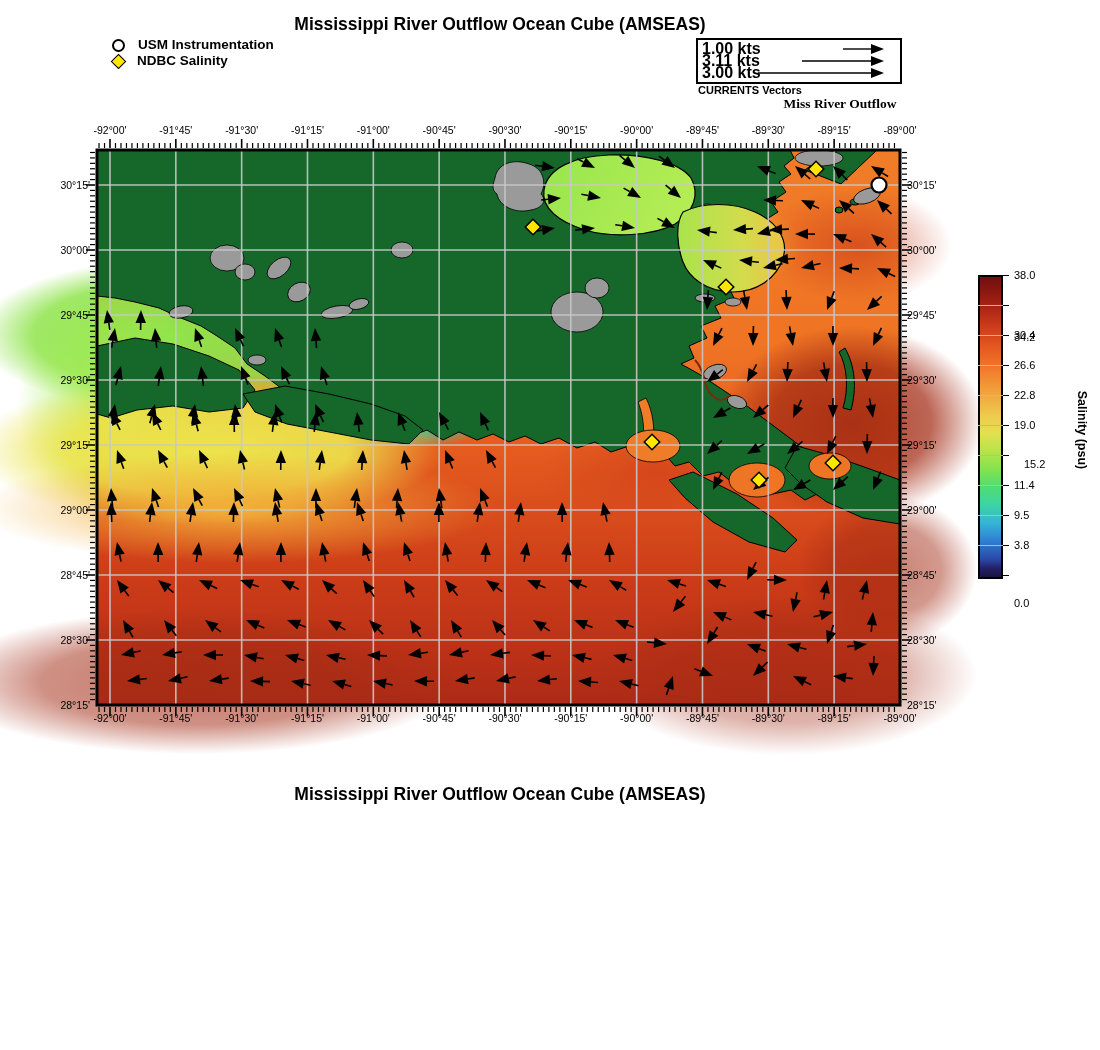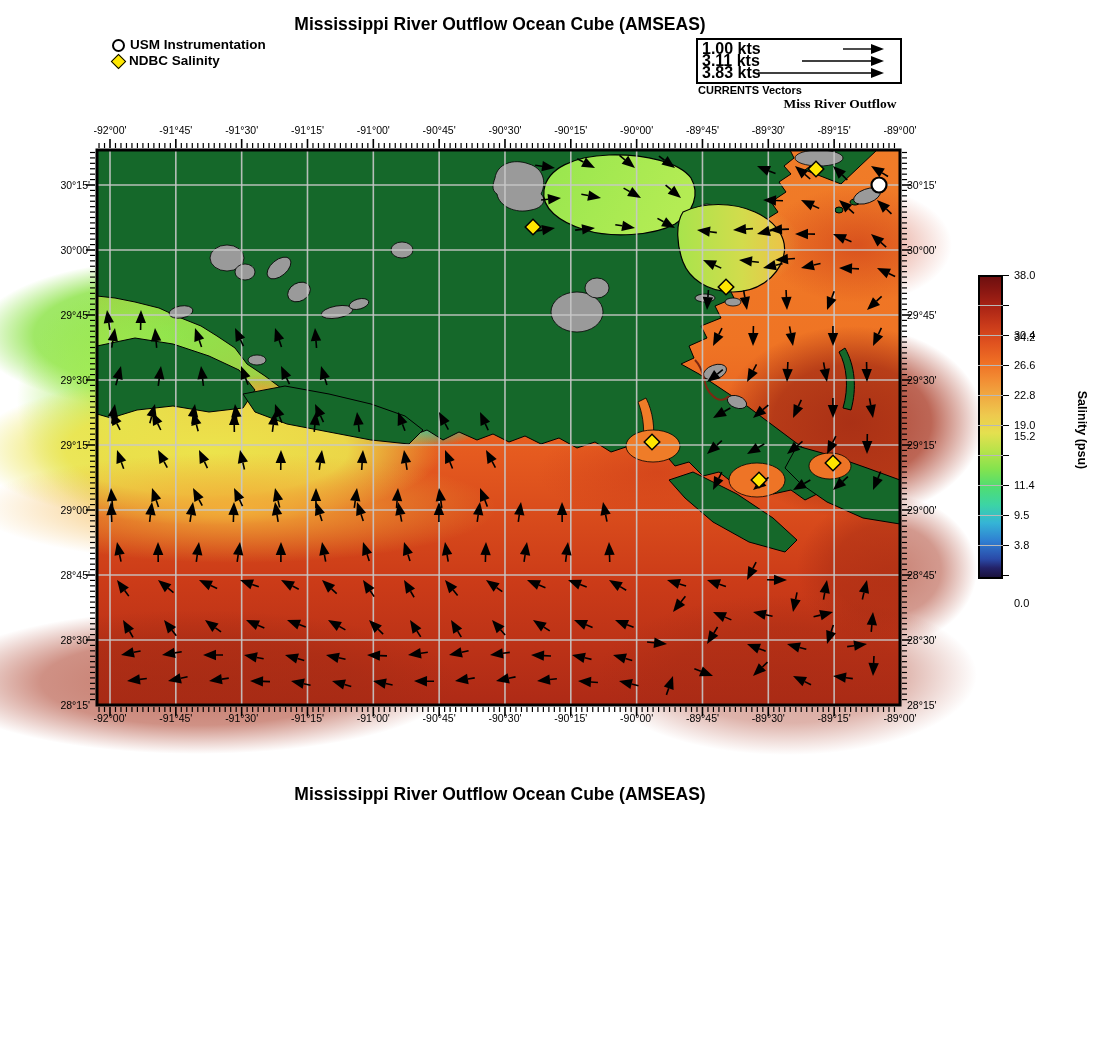--- a/index.html
+++ b/index.html
@@ -7,21 +7,21 @@
         font-family:"Liberation Sans",sans-serif;color:#000;}
   .title{position:absolute;left:0;width:1000px;text-align:center;font-weight:bold;
          font-size:17.5px;letter-spacing:0px;}
   #main-title{top:14px;}
   #bottom-title{top:784px;}
   #subtitle{position:absolute;left:0;top:100px;width:1000px;text-align:center;
             font-family:"Liberation Serif",serif;font-weight:bold;font-size:16px;}
   
   #station-legend{position:absolute;left:112px;top:37px;}
   .leg-row{position:relative;height:16px;line-height:16px;font-weight:bold;font-size:13.5px;
-           display:flex;align-items:center;}
+           display:flex;align-items:center;gap:8px;}
   .leg-marker{width:12px;height:12px;display:inline-block;margin-right:5px;flex:0 0 auto;}
   .leg-circle{border:2.2px solid #000;border-radius:50%;background:#fff;width:9px;height:9px;}
   .leg-diamond{width:9px;height:9px;background:#ffe800;border:1.6px solid #000;transform:rotate(45deg);margin-left:1px;}
   
   #vector-legend-box{position:absolute;left:696px;top:38px;width:202px;height:42px;
                      border:2.5px solid #000;background:#fff;}
   .vl-row{position:absolute;left:4px;height:12px;font-weight:bold;font-size:16px;line-height:12px;}
   .vl-svg{position:absolute;left:0;top:0;}
   #vector-caption{position:absolute;left:698px;top:84px;font-weight:bold;font-size:11px;}
   #vector-note{position:absolute;left:770px;top:96px;width:140px;text-align:center;
@@ -66,21 +66,21 @@
       <svg width="202" height="42" class="vl-svg">
         <line x1="145" y1="9" x2="176" y2="9" stroke="#000" stroke-width="1.4"></line>
         <path d="M186,9 l-13,-5 l0,10 Z" fill="#000"></path>
         <line x1="104" y1="21" x2="176" y2="21" stroke="#000" stroke-width="1.4"></line>
         <path d="M186,21 l-13,-5 l0,10 Z" fill="#000"></path>
         <line x1="60" y1="33" x2="176" y2="33" stroke="#000" stroke-width="1.4"></line>
         <path d="M186,33 l-13,-5 l0,10 Z" fill="#000"></path>
       </svg>
       <div class="vl-row" style="top: 2.5px;">1.00 kts</div>
       <div class="vl-row" style="top: 14.5px;">3.11 kts</div>
-      <div class="vl-row" style="top: 26.5px;">3.83 kts</div>
+      <div class="vl-row" style="top: 26.5px;">3.00 kts</div>
     </div>
 <div id="vector-caption">CURRENTS Vectors</div>
 <div id="vector-note">Miss River Outflow</div>
 
 <svg id="map-svg" width="803" height="555" viewBox="0 0 803 555">
   <defs>
     <linearGradient id="gulfGrad" x1="0" y1="0" x2="0" y2="1">
       <stop offset="0%" stop-color="#f07c28"></stop>
       <stop offset="35%" stop-color="#ef7424"></stop>
       <stop offset="55%" stop-color="#e55a1f"></stop>
@@ -1664,21 +1664,21 @@
     <div class="cb-tickmark" style="top: 365px;"></div>
     <div class="cb-label" style="top: 365px;">26.6</div>
     <div class="cb-tickline" style="top: 395px;"></div>
     <div class="cb-tickmark" style="top: 395px;"></div>
     <div class="cb-label" style="top: 395px;">22.8</div>
     <div class="cb-tickline" style="top: 425px;"></div>
     <div class="cb-tickmark" style="top: 425px;"></div>
     <div class="cb-label" style="top: 425px;">19.0</div>
     <div class="cb-tickline" style="top: 455px;"></div>
     <div class="cb-tickmark" style="top: 455px;"></div>
-    <div class="cb-label" style="top: 436px;">15.2</div>
+    <div class="cb-label" style="top: 464px; margin-left: 10px;">15.2</div>
     <div class="cb-tickline" style="top: 485px;"></div>
     <div class="cb-tickmark" style="top: 485px;"></div>
     <div class="cb-label" style="top: 485px;">11.4</div>
     <div class="cb-tickline" style="top: 515px;"></div>
     <div class="cb-tickmark" style="top: 515px;"></div>
     <div class="cb-label" style="top: 515px;">9.5</div>
     <div class="cb-tickline" style="top: 545px;"></div>
     <div class="cb-tickmark" style="top: 545px;"></div>
     <div class="cb-label" style="top: 545px;">3.8</div>
     <div class="cb-tickmark" style="top: 575px;"></div>

